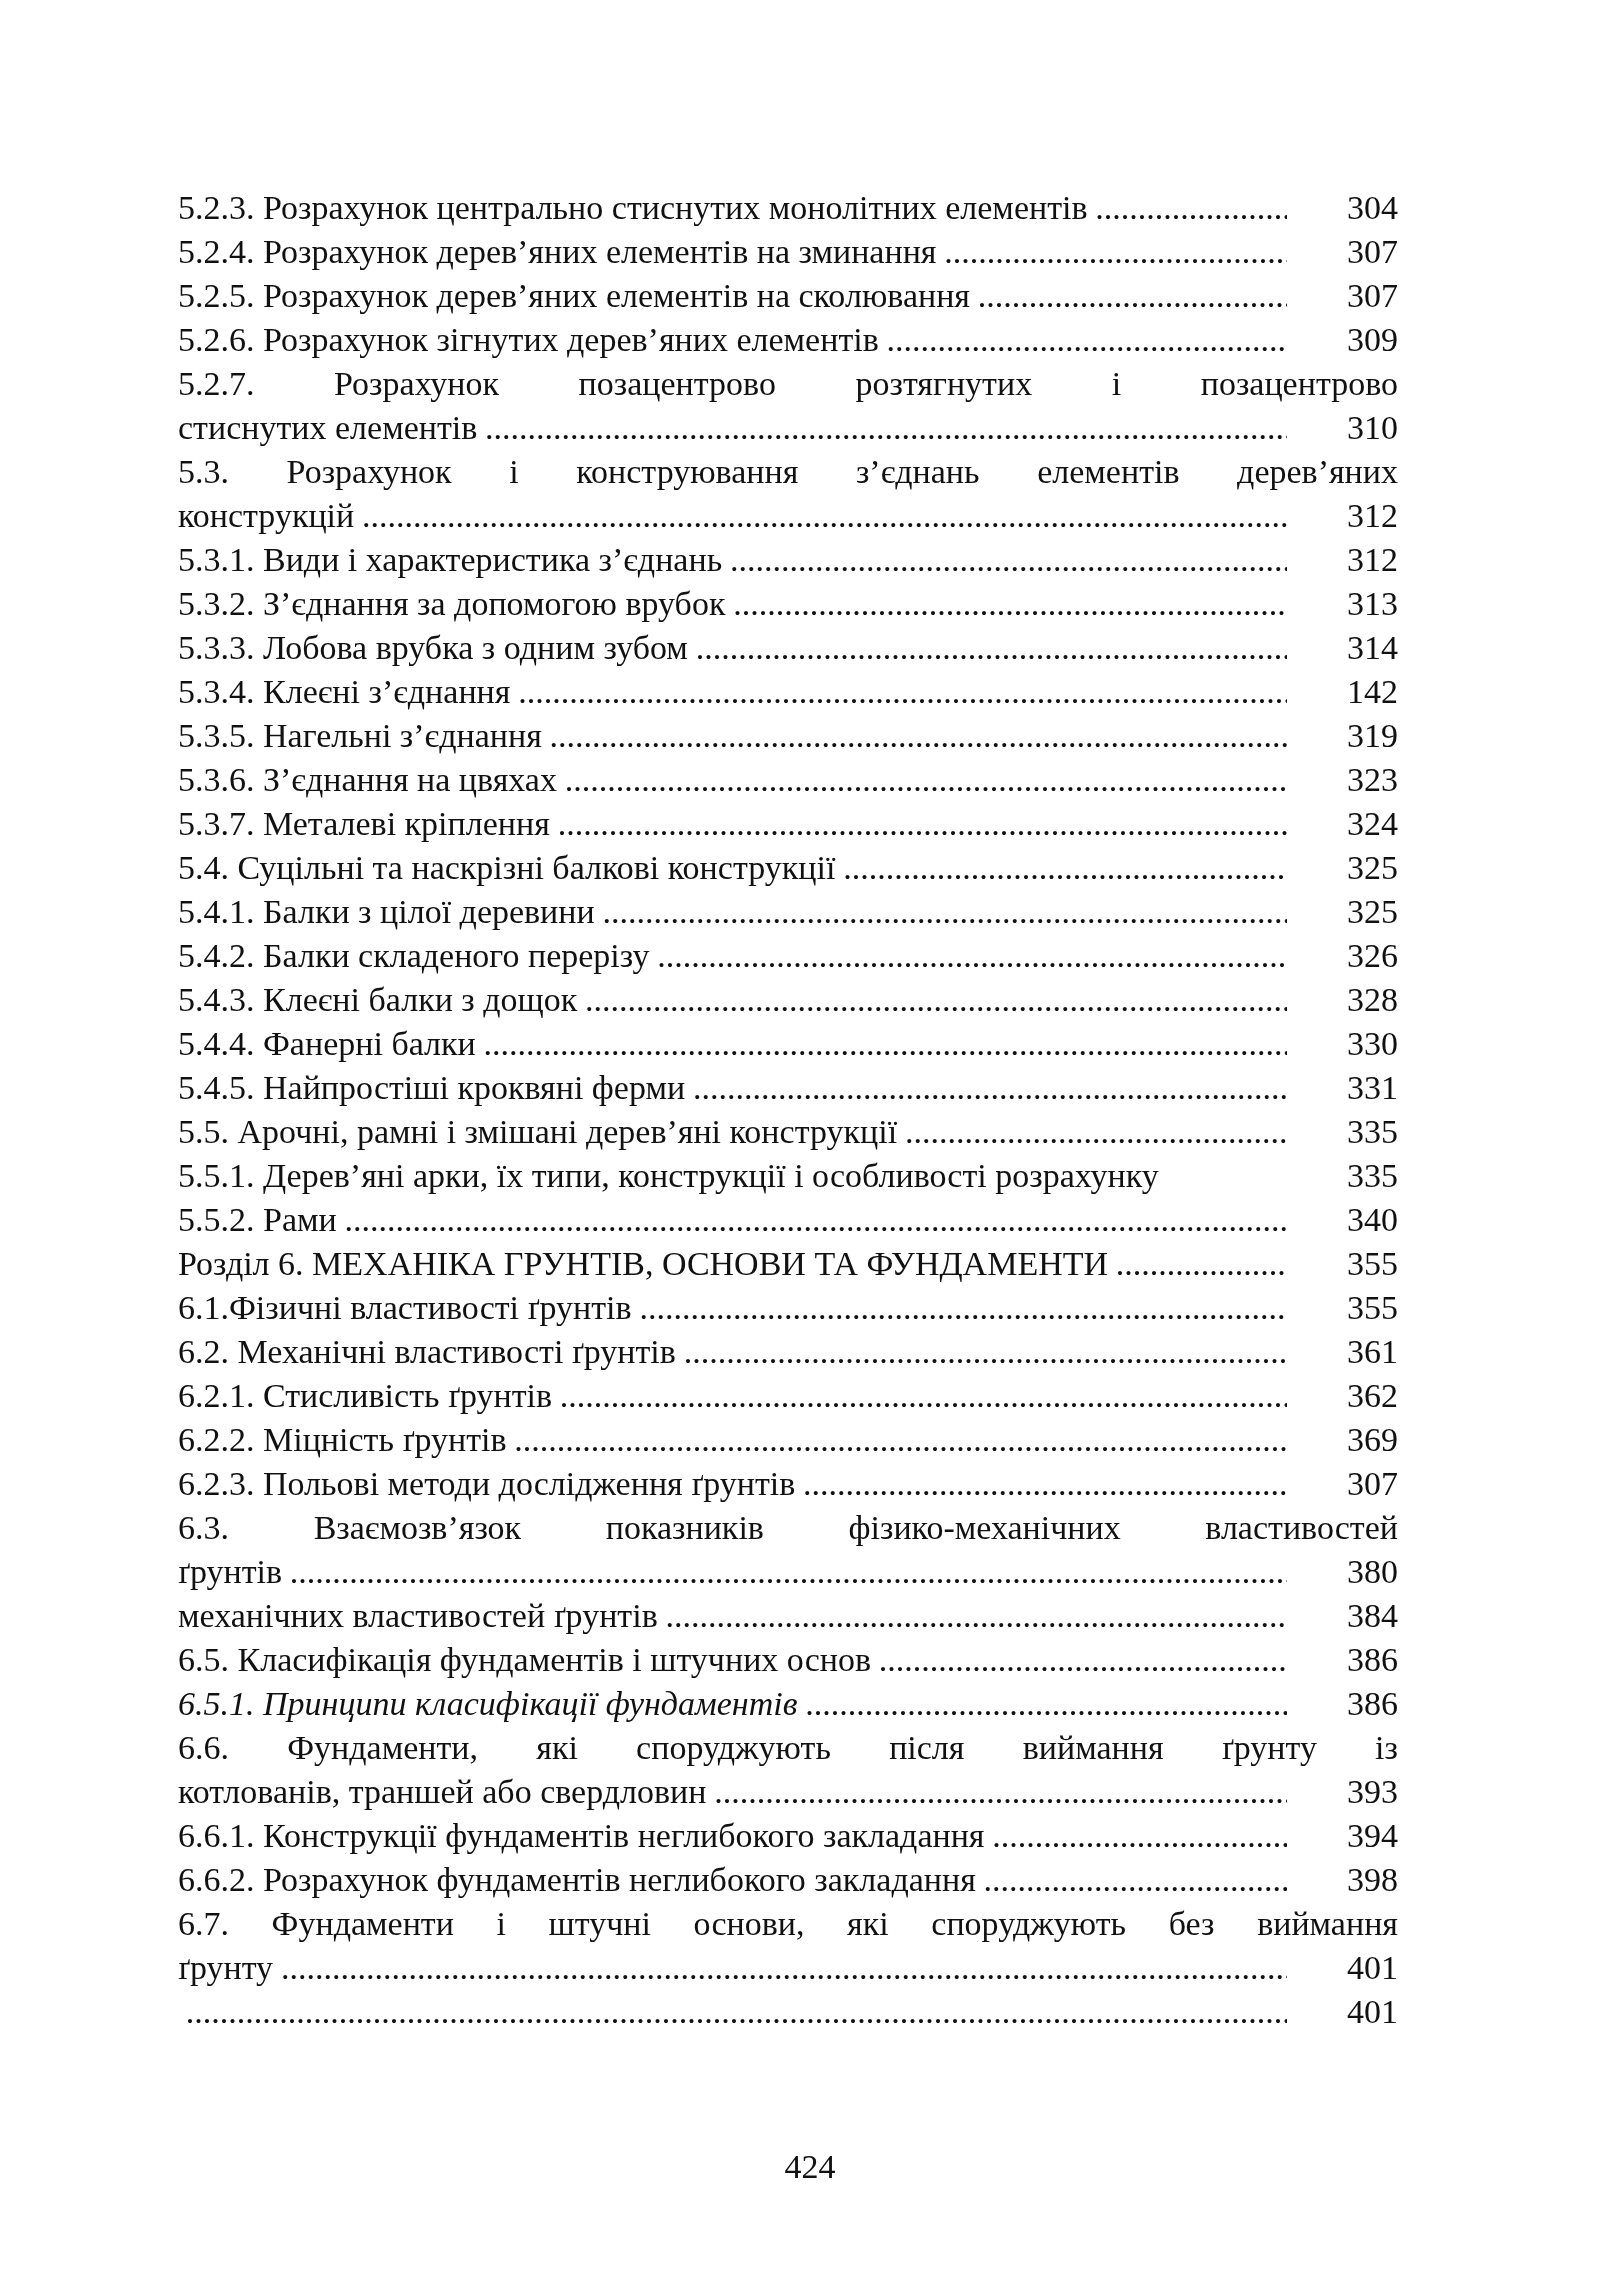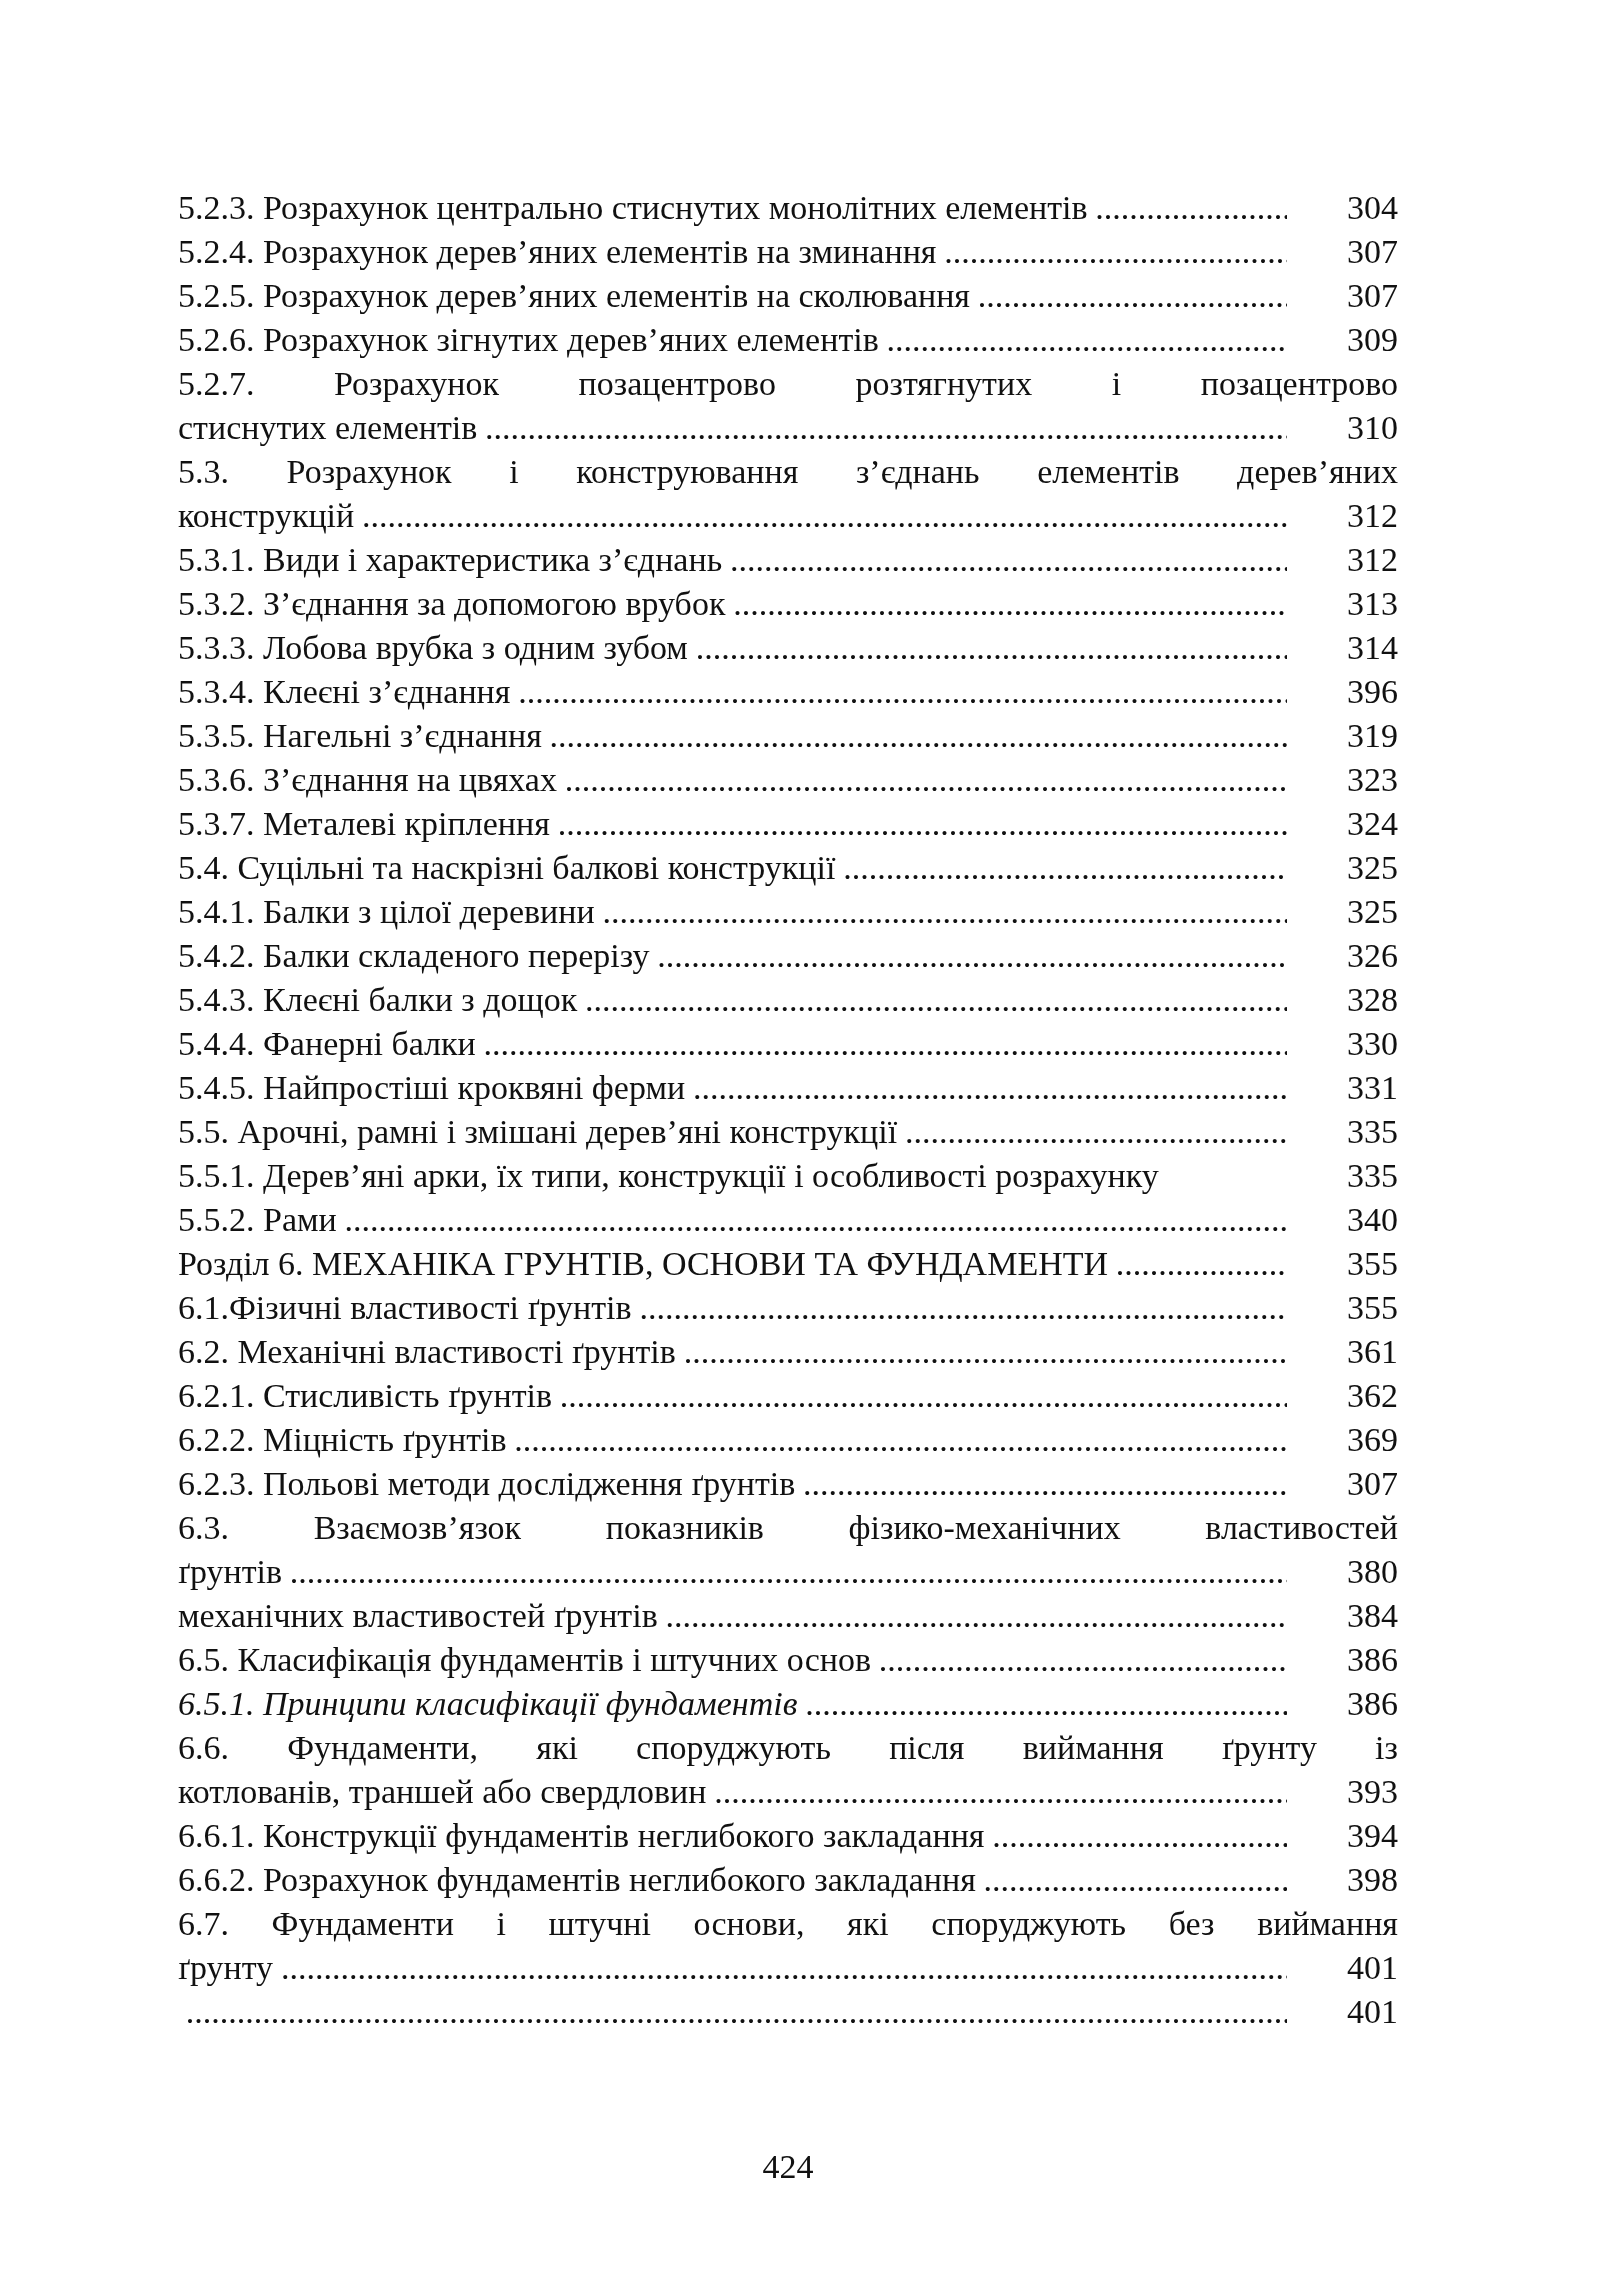--- a/index.html
+++ b/index.html
@@ -52,21 +52,21 @@
     padding-left: 7.8px;
   }
   .pg {
     flex: 0 0 auto;
     width: 111px;
     text-align: right;
     white-space: nowrap;
   }
   .footer {
     position: absolute;
-    left: 178px;
+    left: 200px;
     top: 2145px;
     width: 1220px;
     line-height: 44px;
     text-align: center;
   }
 </style>
 </head>
 <body>
 
 <div class="page">
@@ -133,21 +133,21 @@
     <div class="row">
       <span class="t">5.3.3. Лобова врубка з одним зубом</span>
       <span class="leader">........................................................................................................................................................................................................</span>
       <span class="pg">314</span>
     </div>
   </div>
       <div class="entry">
     <div class="row">
       <span class="t">5.3.4. Клеєні з’єднання</span>
       <span class="leader">........................................................................................................................................................................................................</span>
-      <span class="pg">396</span>
+      <span class="pg">142</span>
     </div>
   </div>
       <div class="entry">
     <div class="row">
       <span class="t">5.3.5. Нагельні з’єднання</span>
       <span class="leader">........................................................................................................................................................................................................</span>
       <span class="pg">319</span>
     </div>
   </div>
       <div class="entry">

